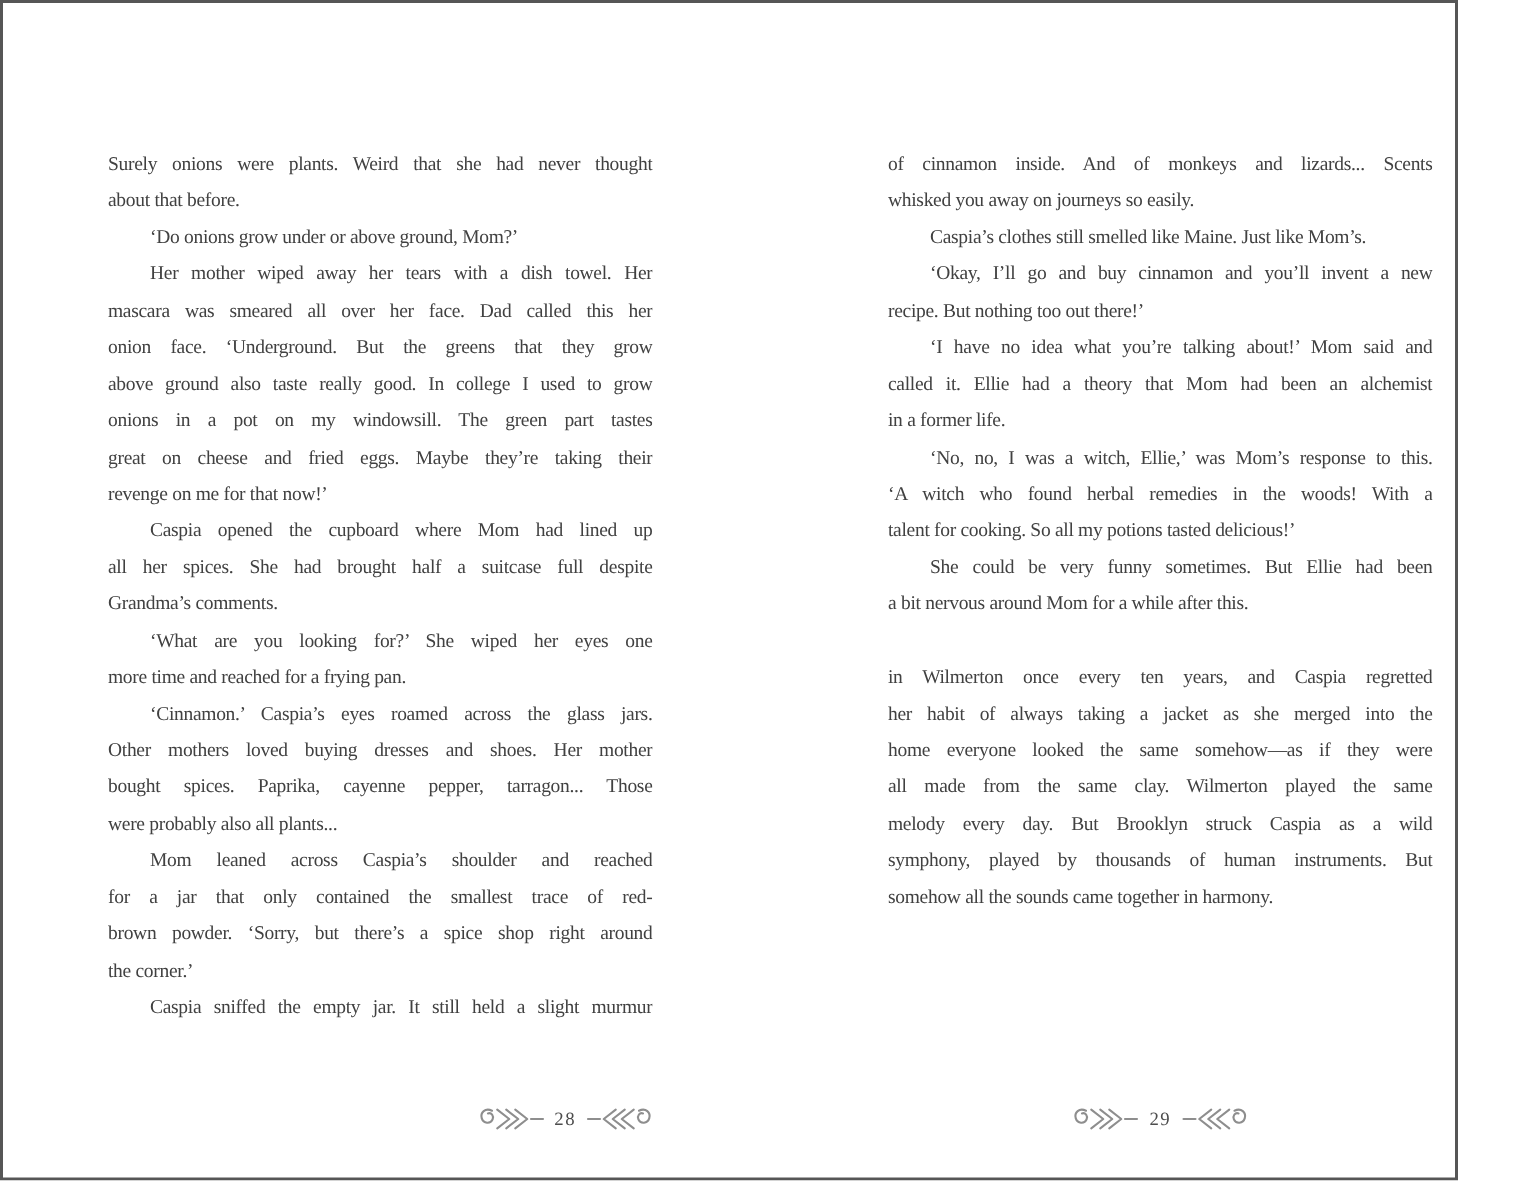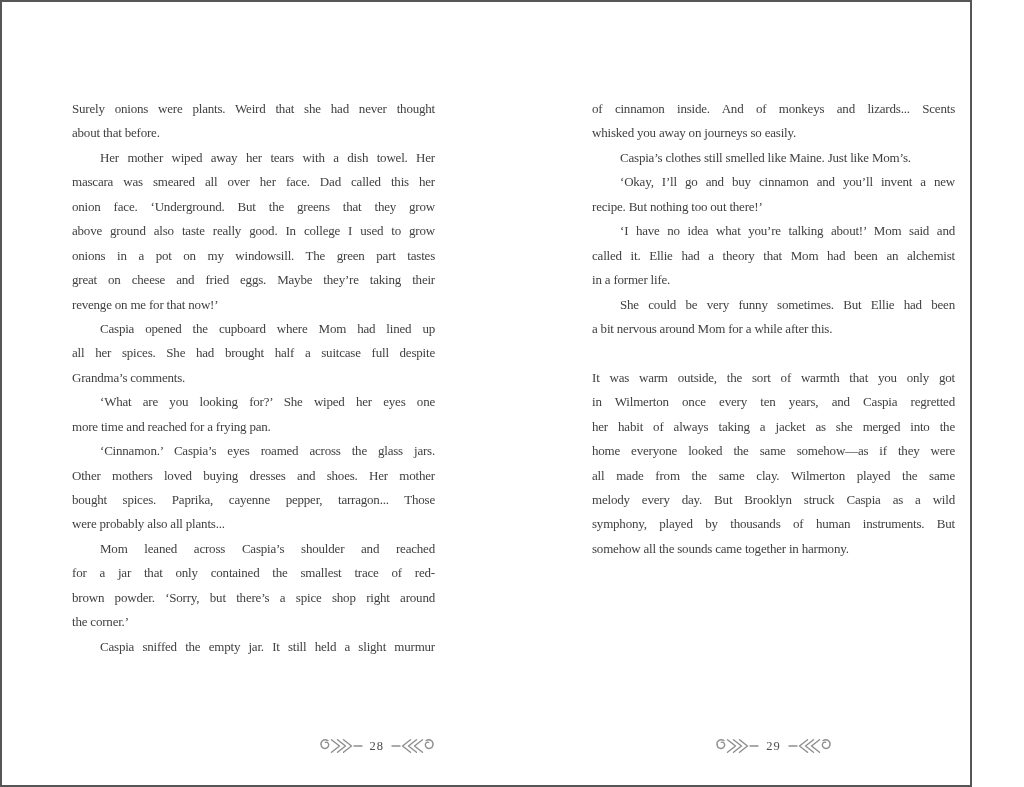--- a/index.html
+++ b/index.html
@@ -62,20 +62,23 @@
 <body>
 
 <div class="spread">
 
   <div class="text-col left" id="col-left">
       <div class="para">
         <div class="line">Surely onions were plants. Weird that she had never thought</div>
         <div class="line end">about that before.</div>
       </div>
       <div class="para">
+        <div class="line indent end">‘Do onions grow under or above ground, Mom?’</div>
+      </div>
+      <div class="para">
         <div class="line indent">Her mother wiped away her tears with a dish towel. Her</div>
         <div class="line">mascara was smeared all over her face. Dad called this her</div>
         <div class="line">onion face. ‘Underground. But the greens that they grow</div>
         <div class="line">above ground also taste really good. In college I used to grow</div>
         <div class="line">onions in a pot on my windowsill. The green part tastes</div>
         <div class="line">great on cheese and fried eggs. Maybe they’re taking their</div>
         <div class="line end">revenge on me for that now!’</div>
       </div>
       <div class="para">
         <div class="line indent">Caspia opened the cupboard where Mom had lined up</div>
@@ -114,25 +117,29 @@
       <div class="para">
         <div class="line indent">‘Okay, I’ll go and buy cinnamon and you’ll invent a new</div>
         <div class="line end">recipe. But nothing too out there!’</div>
       </div>
       <div class="para">
         <div class="line indent">‘I have no idea what you’re talking about!’ Mom said and</div>
         <div class="line">called it. Ellie had a theory that Mom had been an alchemist</div>
         <div class="line end">in a former life.</div>
       </div>
       <div class="para">
+        <div class="line indent">‘No, no, I was a witch, Ellie,’ was Mom’s response to this.</div>
+        <div class="line">‘A witch who found herbal remedies in the woods! With a</div>
+        <div class="line end">talent for cooking. So all my potions tasted delicious!’</div>
+      </div>
+      <div class="para">
         <div class="line indent">She could be very funny sometimes. But Ellie had been</div>
         <div class="line end">a bit nervous around Mom for a while after this.</div>
       </div>
       <div class="para space-before">
-        <div class="line">It was warm outside, the sort of warmth that you only got</div>
         <div class="line">in Wilmerton once every ten years, and Caspia regretted</div>
         <div class="line">her habit of always taking a jacket as she merged into the</div>
         <div class="line">home everyone looked the same somehow—as if they were</div>
         <div class="line">all made from the same clay. Wilmerton played the same</div>
         <div class="line">melody every day. But Brooklyn struck Caspia as a wild</div>
         <div class="line">symphony, played by thousands of human instruments. But</div>
         <div class="line end">somehow all the sounds came together in harmony.</div>
       </div>
     </div>
 

